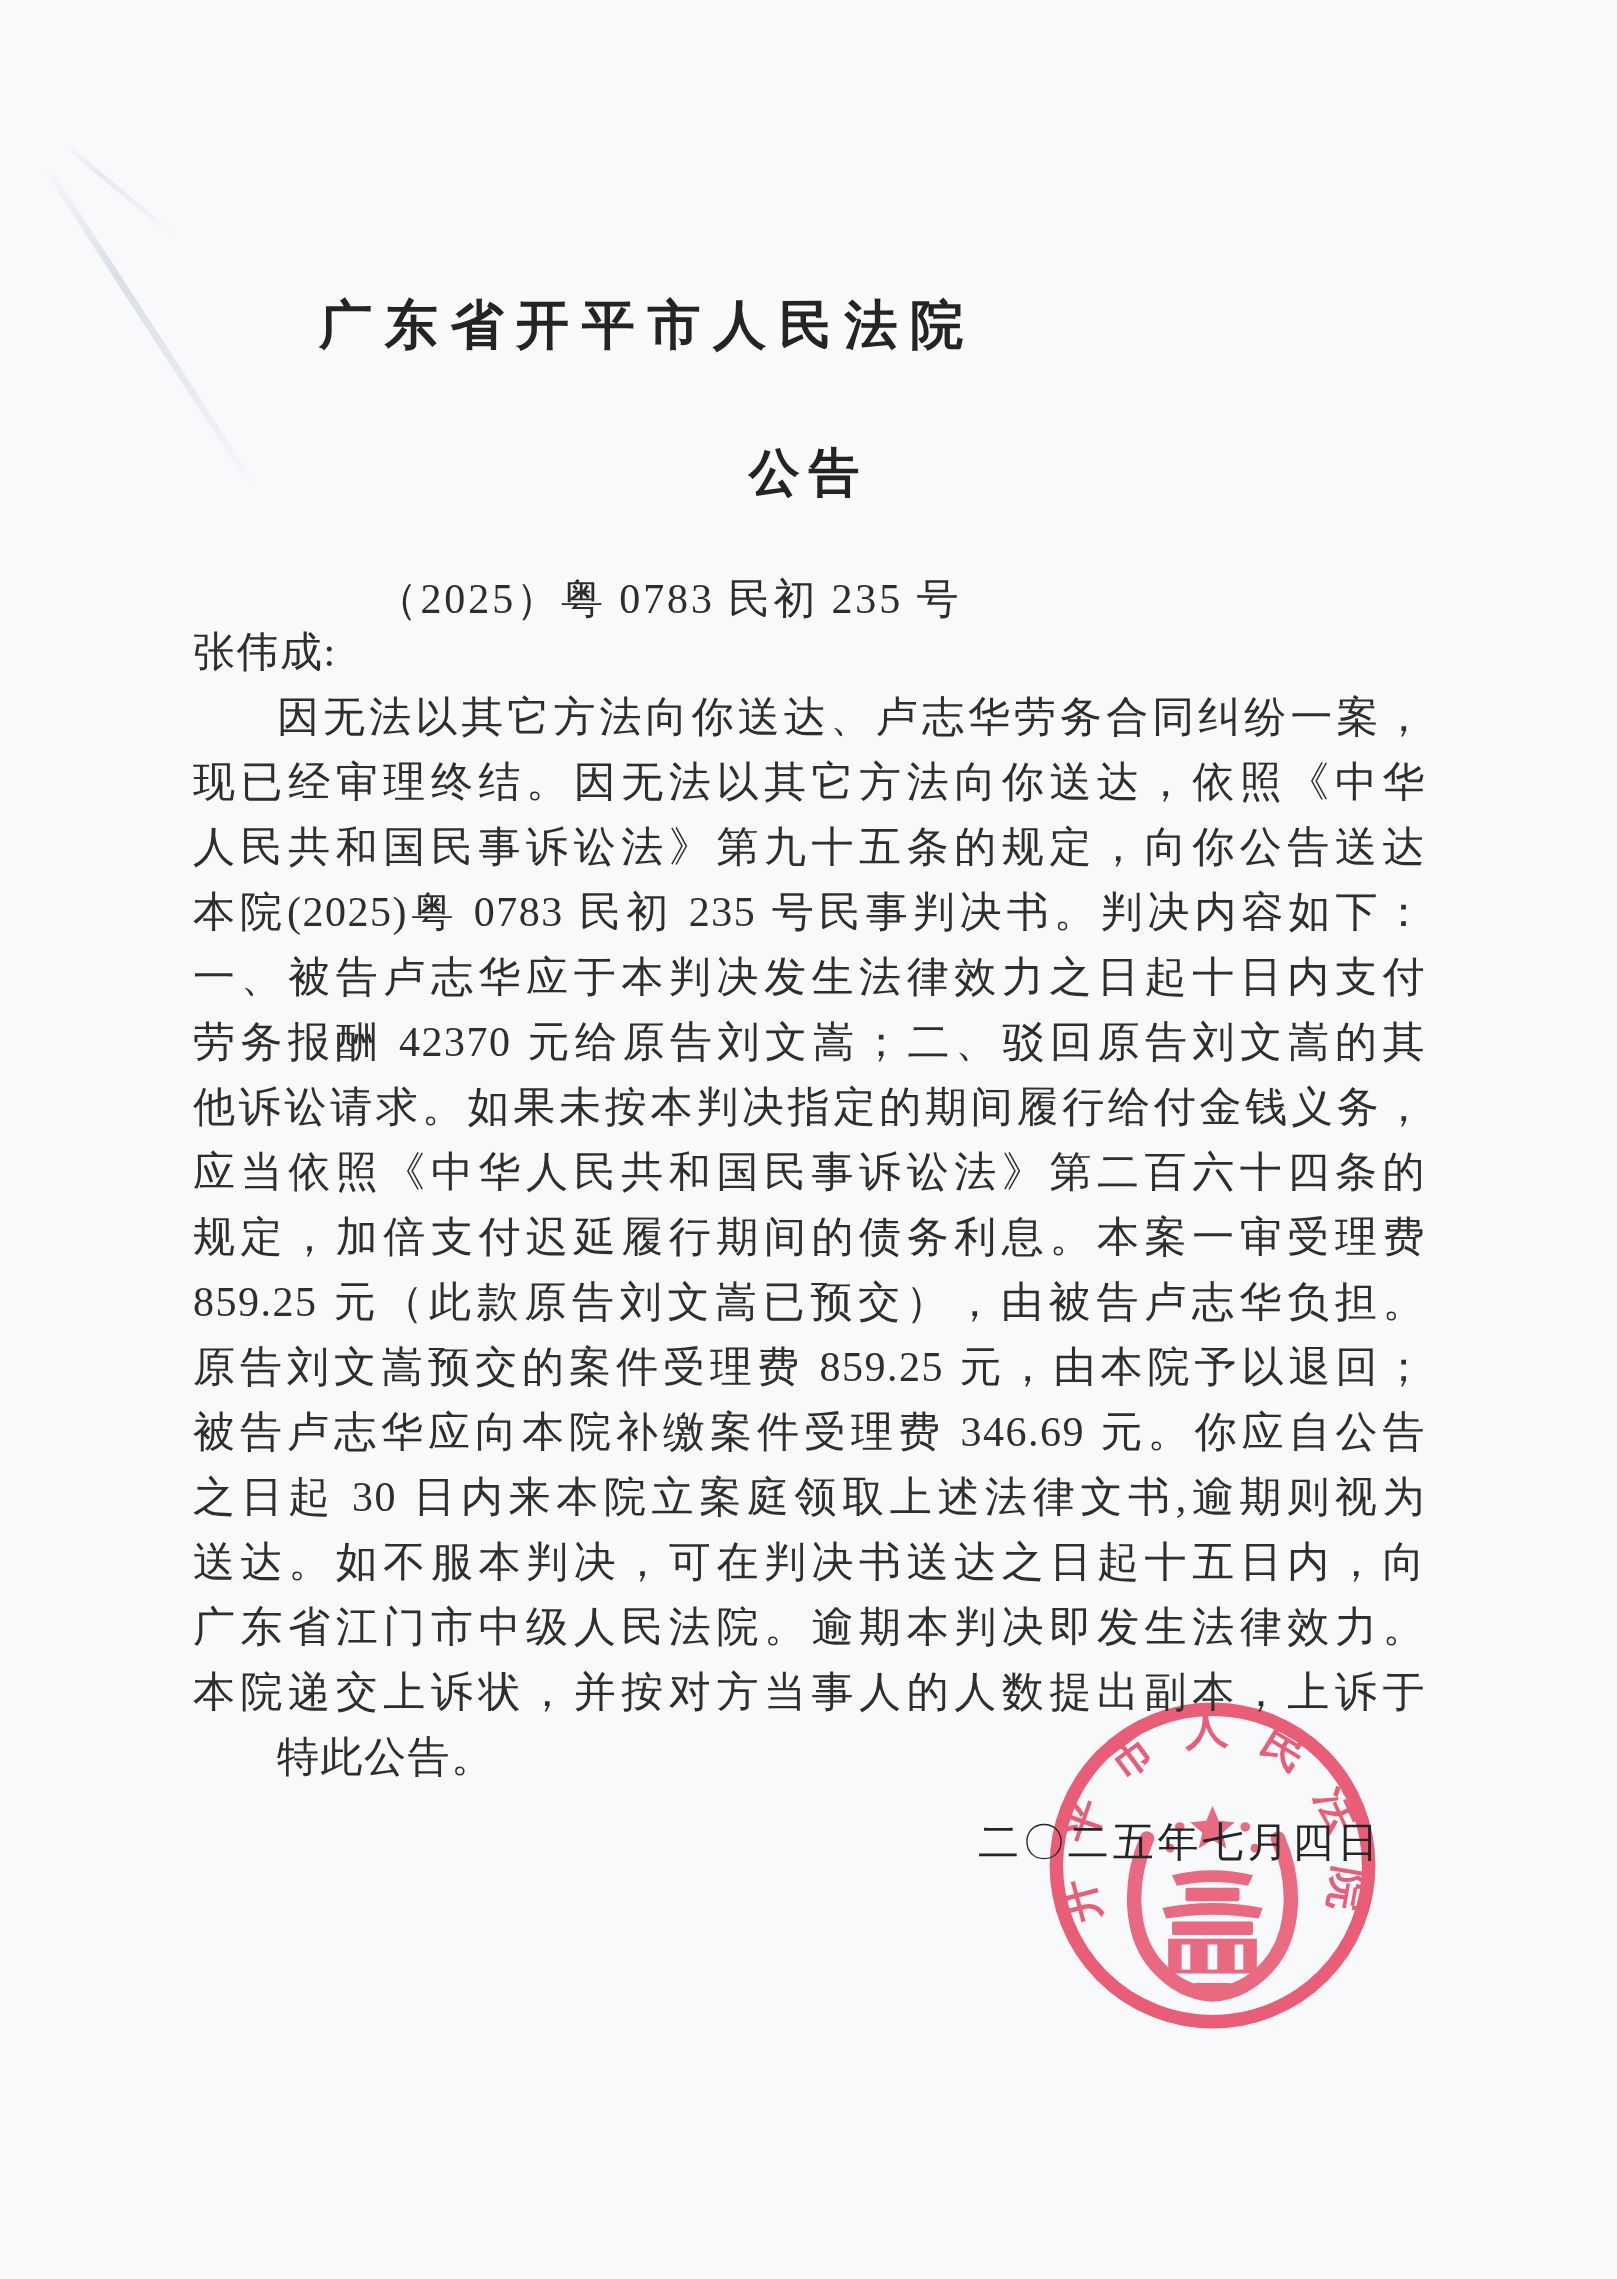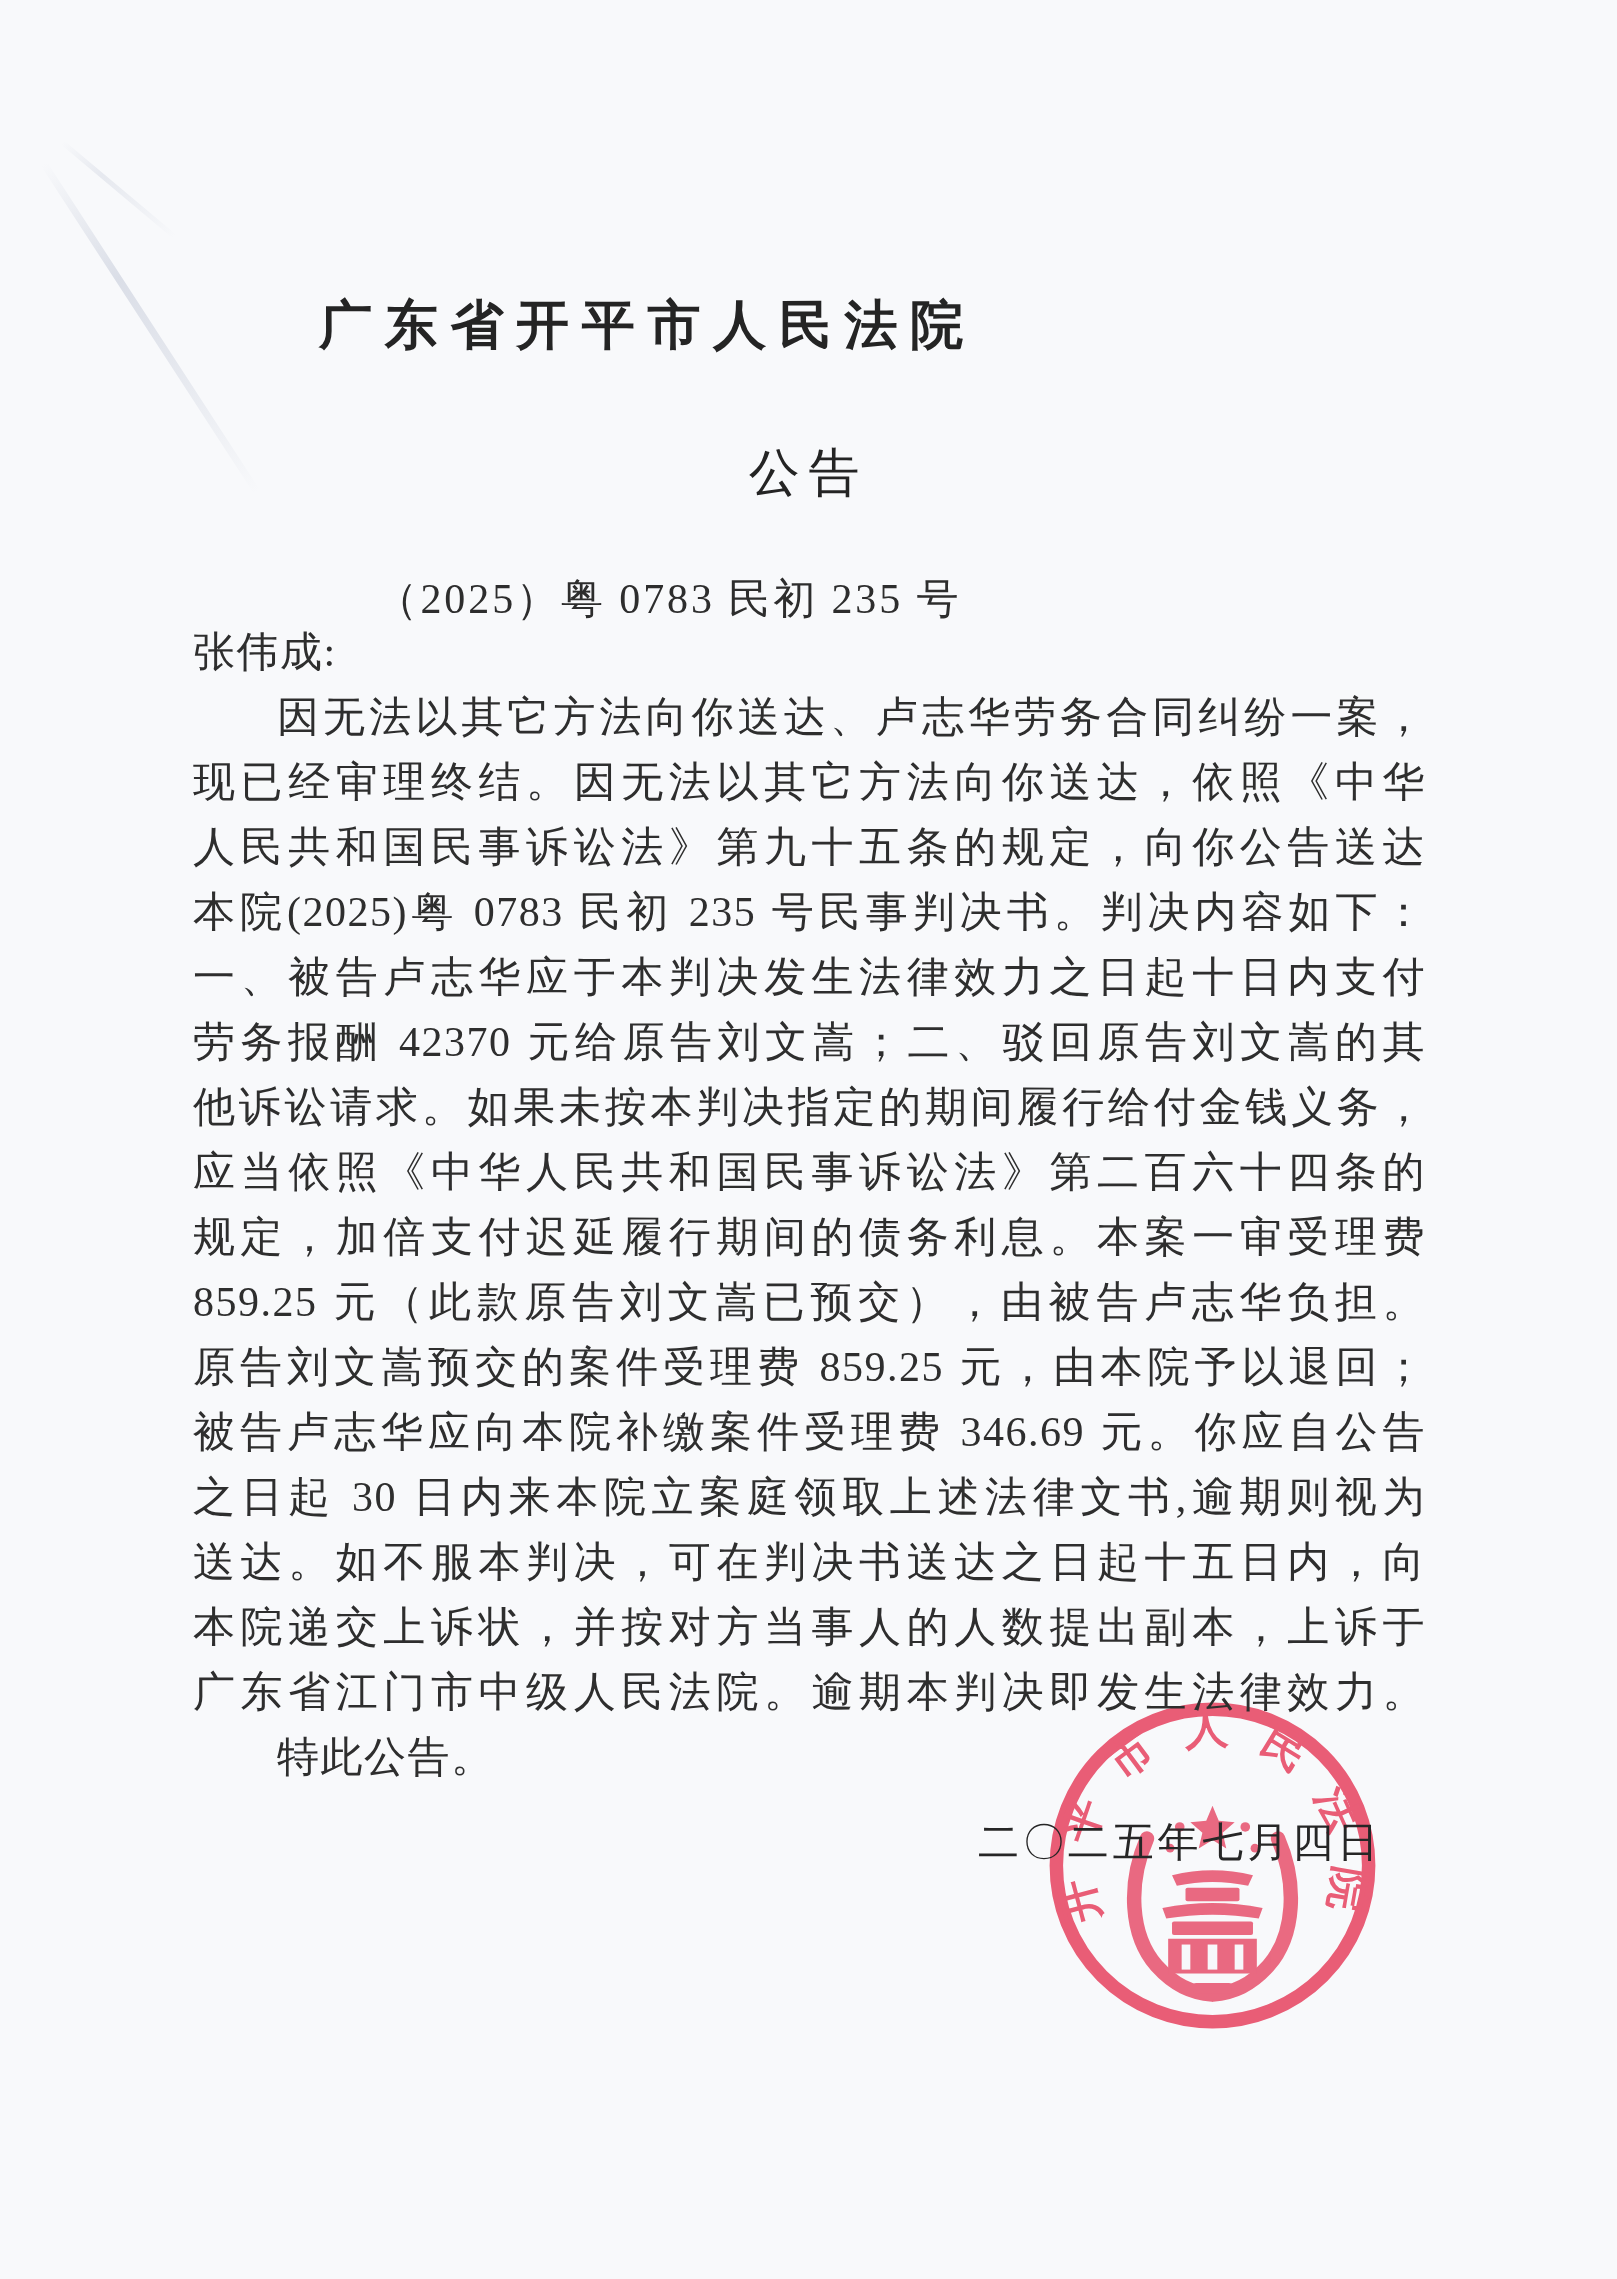--- a/index.html
+++ b/index.html
@@ -30,21 +30,21 @@
   .court-title {
     position:absolute; left:0; top:290px; width:1295px;
     text-align:center;
     font-size:53px; font-weight:600; letter-spacing:12.7px;
     color:#242424;
     white-space:nowrap;
   }
   .doc-type {
     position:absolute; left:0; top:439px; width:1617px;
     text-align:center;
-    font-size:51px; font-weight:400; letter-spacing:8.8px;
+    font-size:51px; font-weight:700; letter-spacing:8.8px;
     color:#242424;
   }
   .case-number {
     position:absolute; left:0; top:571px; width:1617px;
     box-sizing:border-box; padding-right:280px;
     text-align:center;
     font-size:42px; letter-spacing:2.9px;
     color:#2d2d2d;
     white-space:nowrap;
   }
@@ -100,22 +100,22 @@
         <div class="line">一、被告卢志华应于本判决发生法律效力之日起十日内支付</div>
         <div class="line">劳务报酬 42370 元给原告刘文嵩；二、驳回原告刘文嵩的其</div>
         <div class="line">他诉讼请求。如果未按本判决指定的期间履行给付金钱义务，</div>
         <div class="line">应当依照《中华人民共和国民事诉讼法》第二百六十四条的</div>
         <div class="line">规定，加倍支付迟延履行期间的债务利息。本案一审受理费</div>
         <div class="line">859.25 元（此款原告刘文嵩已预交），由被告卢志华负担。</div>
         <div class="line">原告刘文嵩预交的案件受理费 859.25 元，由本院予以退回；</div>
         <div class="line">被告卢志华应向本院补缴案件受理费 346.69 元。你应自公告</div>
         <div class="line">之日起 30 日内来本院立案庭领取上述法律文书,逾期则视为</div>
         <div class="line">送达。如不服本判决，可在判决书送达之日起十五日内，向</div>
+        <div class="line">广东省江门市中级人民法院。逾期本判决即发生法律效力。</div>
         <div class="line">本院递交上诉状，并按对方当事人的人数提出副本，上诉于</div>
-        <div class="line">广东省江门市中级人民法院。逾期本判决即发生法律效力。</div>
       </div>
     <div class="closing">特此公告。</div>
   </div>
 
   <div class="issue-date">二〇二五年七月四日</div>
 
   <svg class="seal" viewBox="0 0 360 360" xmlns="http://www.w3.org/2000/svg">
 
     <circle cx="180" cy="180" r="162" fill="none" stroke="#e8526d" stroke-width="14"></circle>
 

